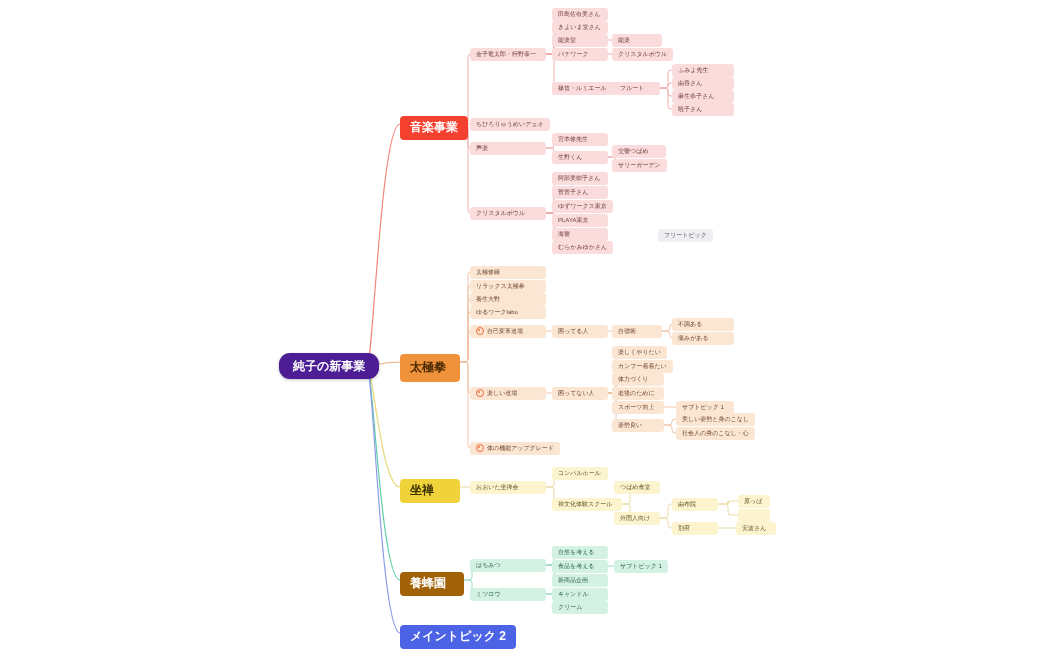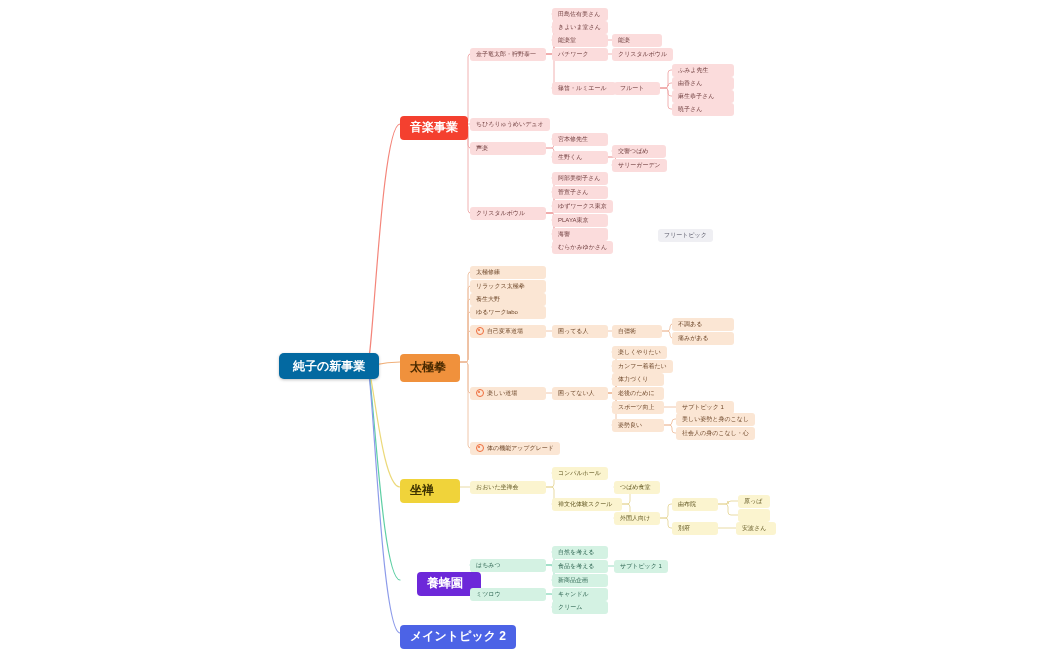--- a/index.html
+++ b/index.html
@@ -17,43 +17,43 @@
     box-sizing:border-box;
     display:flex;
     align-items:center;
     white-space:nowrap;
     border-radius:4px;
   }
   .node .txt{display:inline-block;}
 
   
   .root{
-    background:#0369a1;
+    background:#4c1d95;
     color:#ffffff;
     font-weight:bold;
     font-size:12px;
-    border-radius:5px;
+    border-radius:11px;
     padding:0 14px;
     height:26px;
     box-shadow:0 1px 3px rgba(0,0,0,.25);
   }
 
   
   .main{
     height:17px;
     padding:12px 10px;
     font-size:12px;
     font-weight:bold;
     color:#ffffff;
     border-radius:4px;
   }
   .main.red{background:#f4402f;}
   .main.orange{background:#f0913c;color:#4a2a00;}
   .main.yellow{background:#f0d33a;color:#3d3200;}
-  .main.green{background:#6d28d9;color:#ffffff;margin-left:17px;}
+  .main.green{background:#a16207;color:#ffffff;}
   .main.blue{background:#4c63e6;color:#ffffff;}
 
   
   .sub{
     height:13px;
     padding:0 6px;
     font-size:6px;
     border-radius:3px;
     color:#4a3030;
   }

